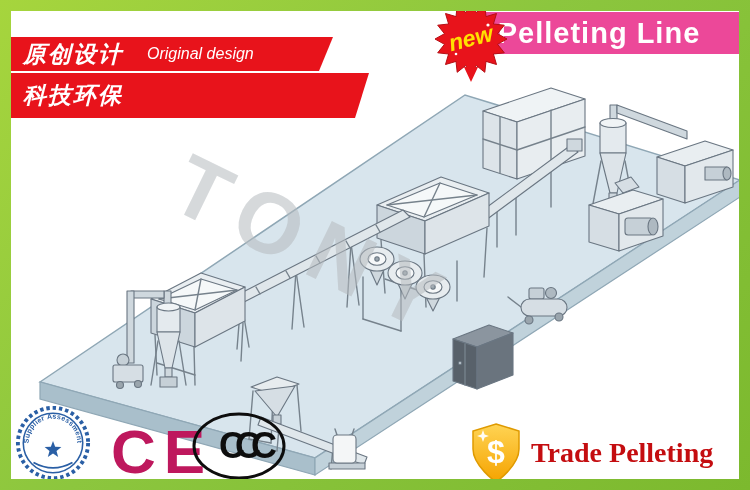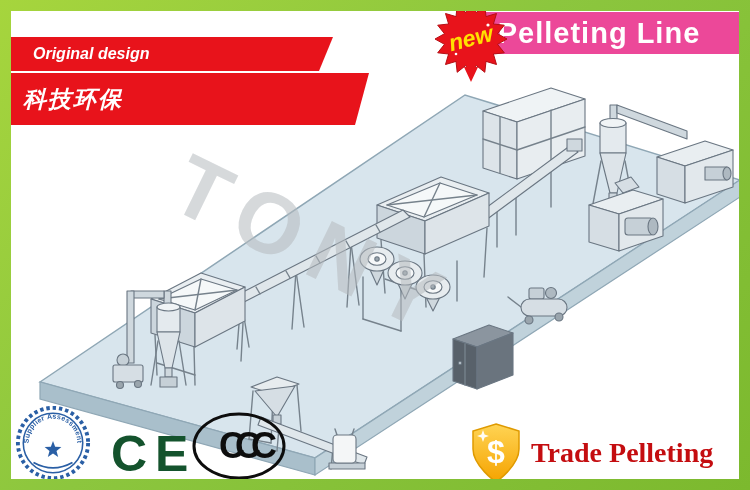--- a/index.html
+++ b/index.html
@@ -4,27 +4,27 @@
 <style>
   *{margin:0;padding:0;box-sizing:border-box}
   html,body{width:750px;height:490px;font-family:"Liberation Sans",sans-serif;background:#fff}
   .canvas{position:relative;width:750px;height:490px;background:linear-gradient(135deg,#a6d53d,#8cc63e 45%,#7cb92e);overflow:hidden}
   .inner{position:absolute;left:11px;top:11px;right:11px;bottom:11px;background:#ffffff;overflow:hidden}
   .scene{position:absolute;left:0;top:0}
   .mach polygon,.mach rect,.mach ellipse,.mach circle,.mach path{stroke:#6a7682;stroke-width:1.1;stroke-linejoin:round}
   .mach line{stroke:#76828c;stroke-width:1.4;stroke-linecap:round}
   .ribbon{position:absolute;left:0;background:#e8131b;color:#fff;display:flex;align-items:center;padding:0 24px 0 12px;z-index:4}
   .ribbon-1{top:26px;height:34px;width:322px;clip-path:polygon(0 0,100% 0,calc(100% - 14px) 100%,0 100%)}
-  .ribbon-2{top:62px;height:52px;width:358px;clip-path:polygon(0 0,100% 0,calc(100% - 14px) 100%,0 100%)}
+  .ribbon-2{top:62px;height:45px;width:358px;clip-path:polygon(0 0,100% 0,calc(100% - 14px) 100%,0 100%)}
   .cn{font-size:23px;font-weight:bold;font-style:italic;letter-spacing:2px;white-space:nowrap}
-  .en{font-size:16px;font-weight:bold;font-style:italic;margin-left:10px;white-space:nowrap}
+  .en{font-size:16px;font-weight:normal;font-style:italic;margin-left:24px;white-space:nowrap}
   .banner{position:absolute;top:1px;left:448px;right:0;height:42px;background:#ec4899;display:flex;align-items:center;justify-content:center;z-index:3}
   .banner-title{color:#fff;font-size:29px;font-weight:bold;letter-spacing:1px;white-space:nowrap}
   .new-badge{position:absolute;left:420px;top:-12px;width:80px;height:90px;z-index:5}
-  .ce{position:absolute;left:100px;top:414px;font-size:50px;font-weight:bold;letter-spacing:8px;color:#14532d;z-index:4}
+  .ce{position:absolute;left:100px;top:405px;font-size:62px;font-weight:bold;letter-spacing:8px;color:#be185d;z-index:4}
   .ccc{position:absolute;left:180px;top:399px;z-index:4}
   .seal{position:absolute;left:3px;top:393px;z-index:4}
   .ta{position:absolute;left:460px;top:411px;display:flex;align-items:center;gap:10px;z-index:4}
   .ta-label{font-family:"Liberation Serif",serif;font-weight:bold;font-size:28px;color:#c40d10;white-space:nowrap}
 </style>
 </head>
 <body>
 
 <div class="canvas">
   <div class="inner">
@@ -205,20 +205,21 @@
           <rect x="510" y="288" width="46" height="17" rx="8.5" fill="#d6dee4"></rect>
           <circle cx="518" cy="309" r="4" fill="#9aa5ad"></circle>
           <circle cx="548" cy="306" r="4" fill="#9aa5ad"></circle>
         </g>
       </g>
 
       <text transform="translate(155,195) rotate(26)" font-size="86" font-weight="bold" letter-spacing="16" fill="#b6bbbf" opacity="0.55" font-family="Liberation Sans, sans-serif">TONY</text>
     </svg>
 
     <div class="ribbon ribbon-1">
+      <span class="cn">原创设计</span>
       <span class="en">Original design</span>
     </div>
     <div class="ribbon ribbon-2">
       <span class="cn">科技环保</span>
     </div>
 
     <div class="banner">
       <span class="banner-title">Pelleting Line</span>
     </div>
     <div class="new-badge">

